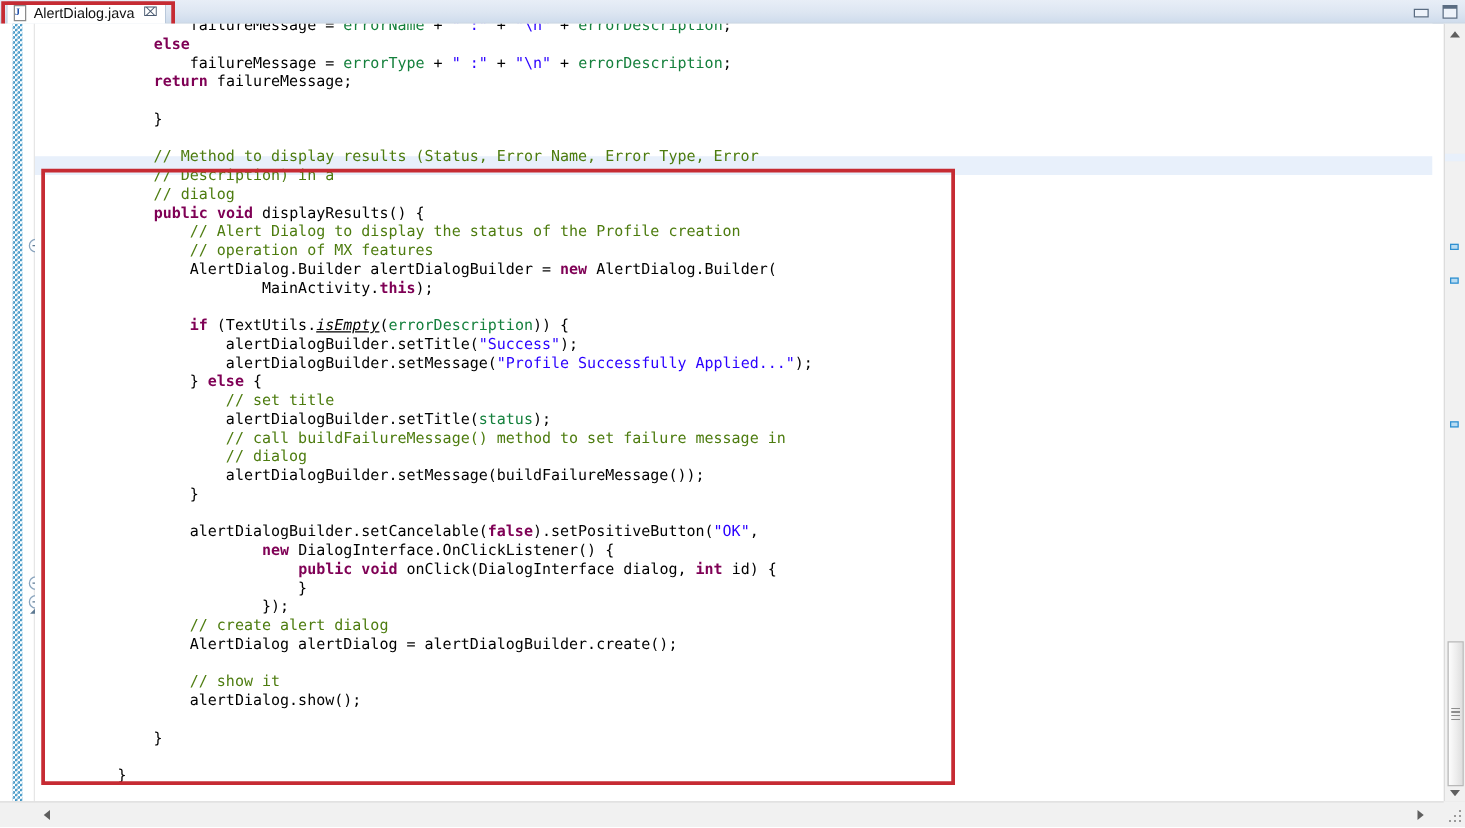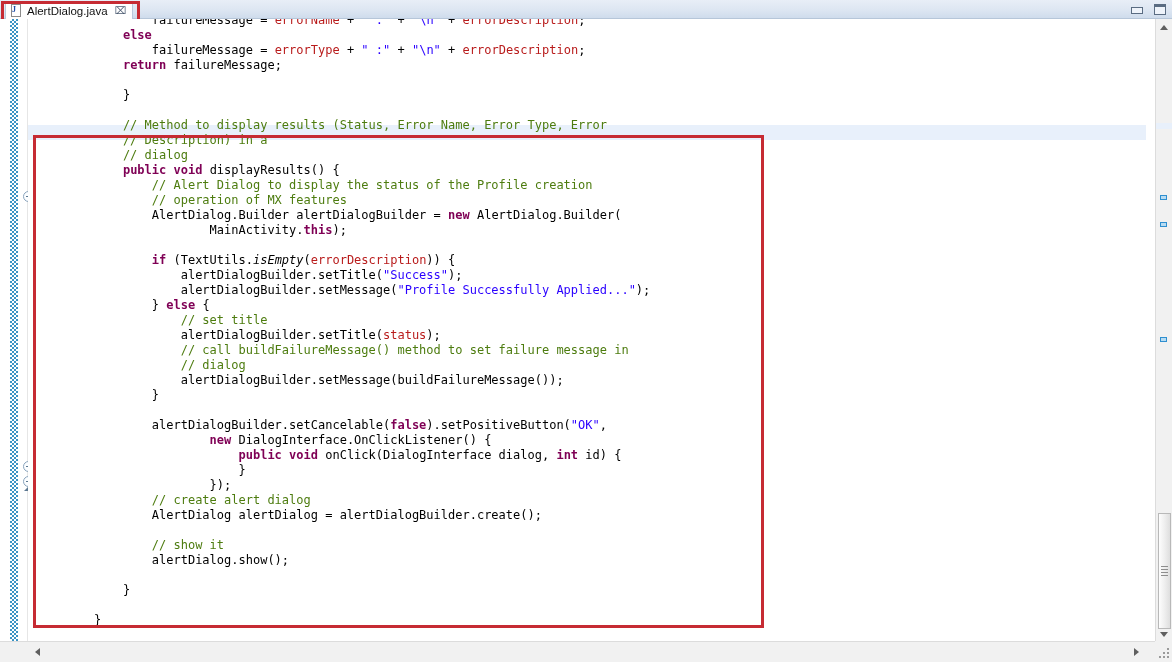--- a/index.html
+++ b/index.html
@@ -205,22 +205,22 @@
     font-size: 12px;
     line-height: 15px;
     color: #000000;
     white-space: pre;
     letter-spacing: 0px;
   }
   
   .kw  { color: #7f0055; font-weight: bold; }
   .cm  { color: #4d7c0f; }
   .st  { color: #2a00ff; }
-  .fld { color: #b91c1c; }
-  .sm  { color: #000000; font-style: italic; }
+  .fld { color: #15803d; }
+  .sm  { color: #000000; font-style: italic; text-decoration: underline; }
   .pl  { color: #000000; }
 
   
   #method-highlight {
     position: absolute;
     left: 33px; top: 116px;
     width: 731px; height: 493px;
     border: 3px solid #c62b33;
     box-sizing: border-box;
     pointer-events: none;

